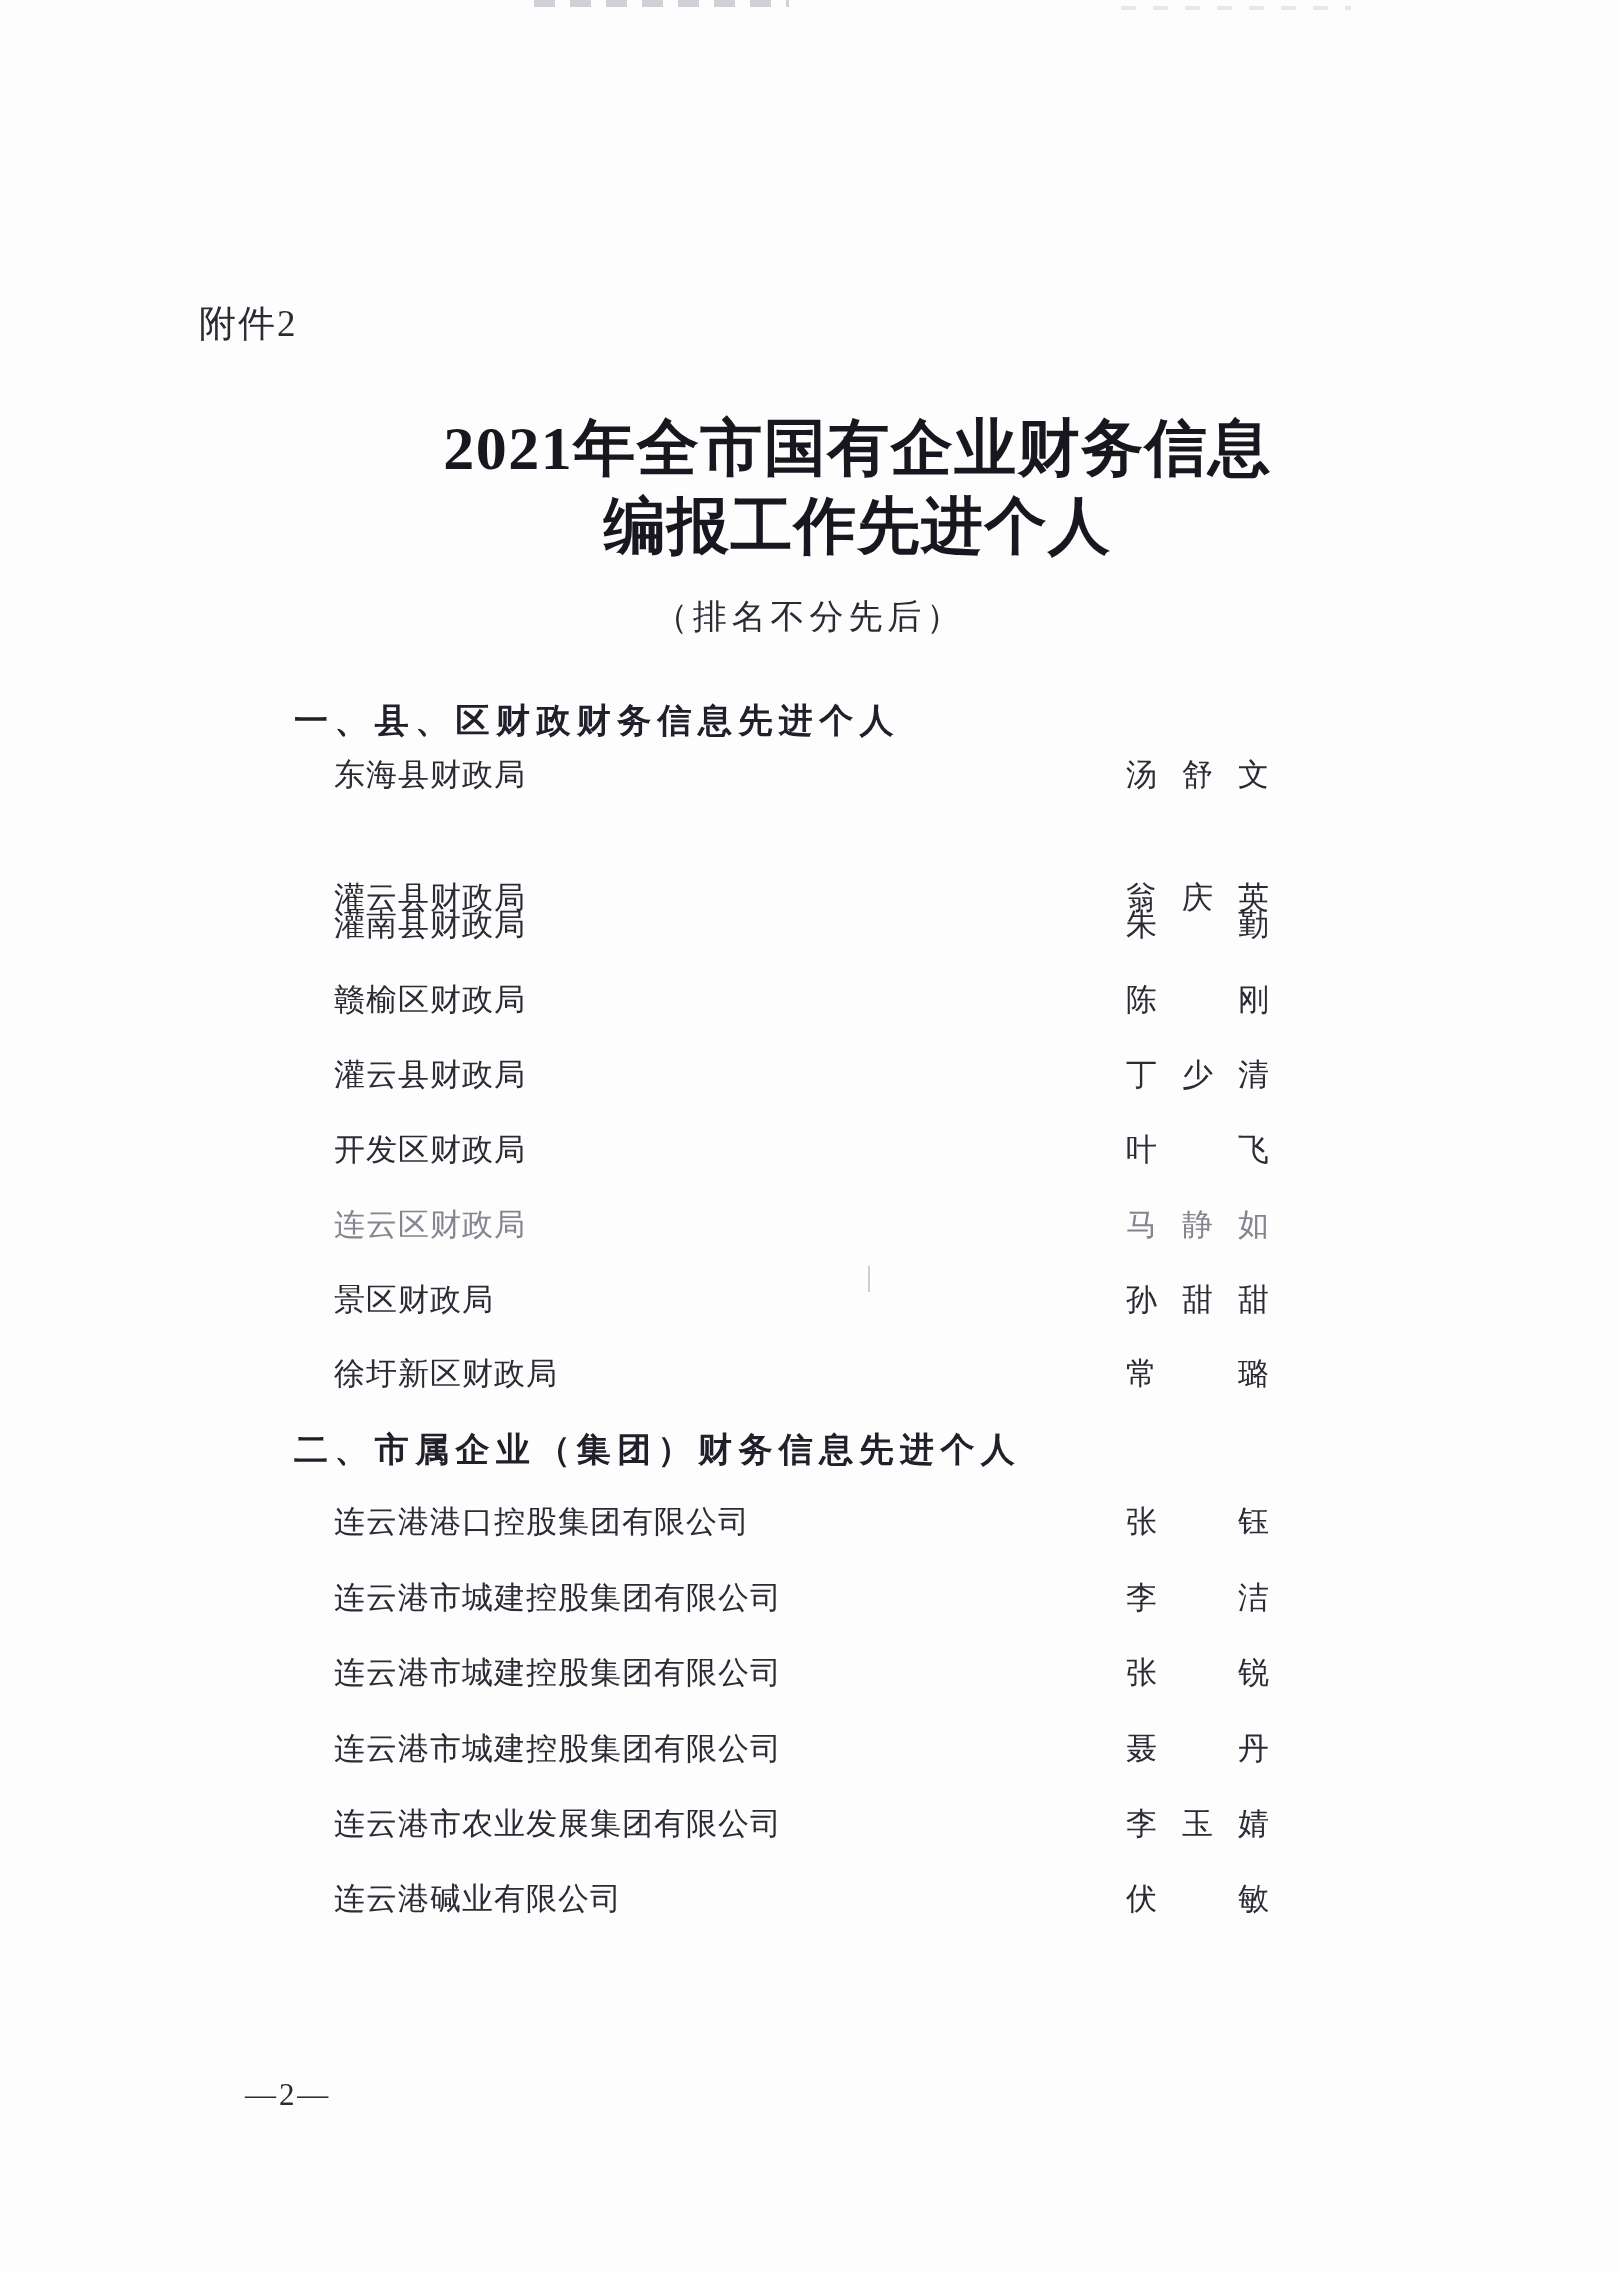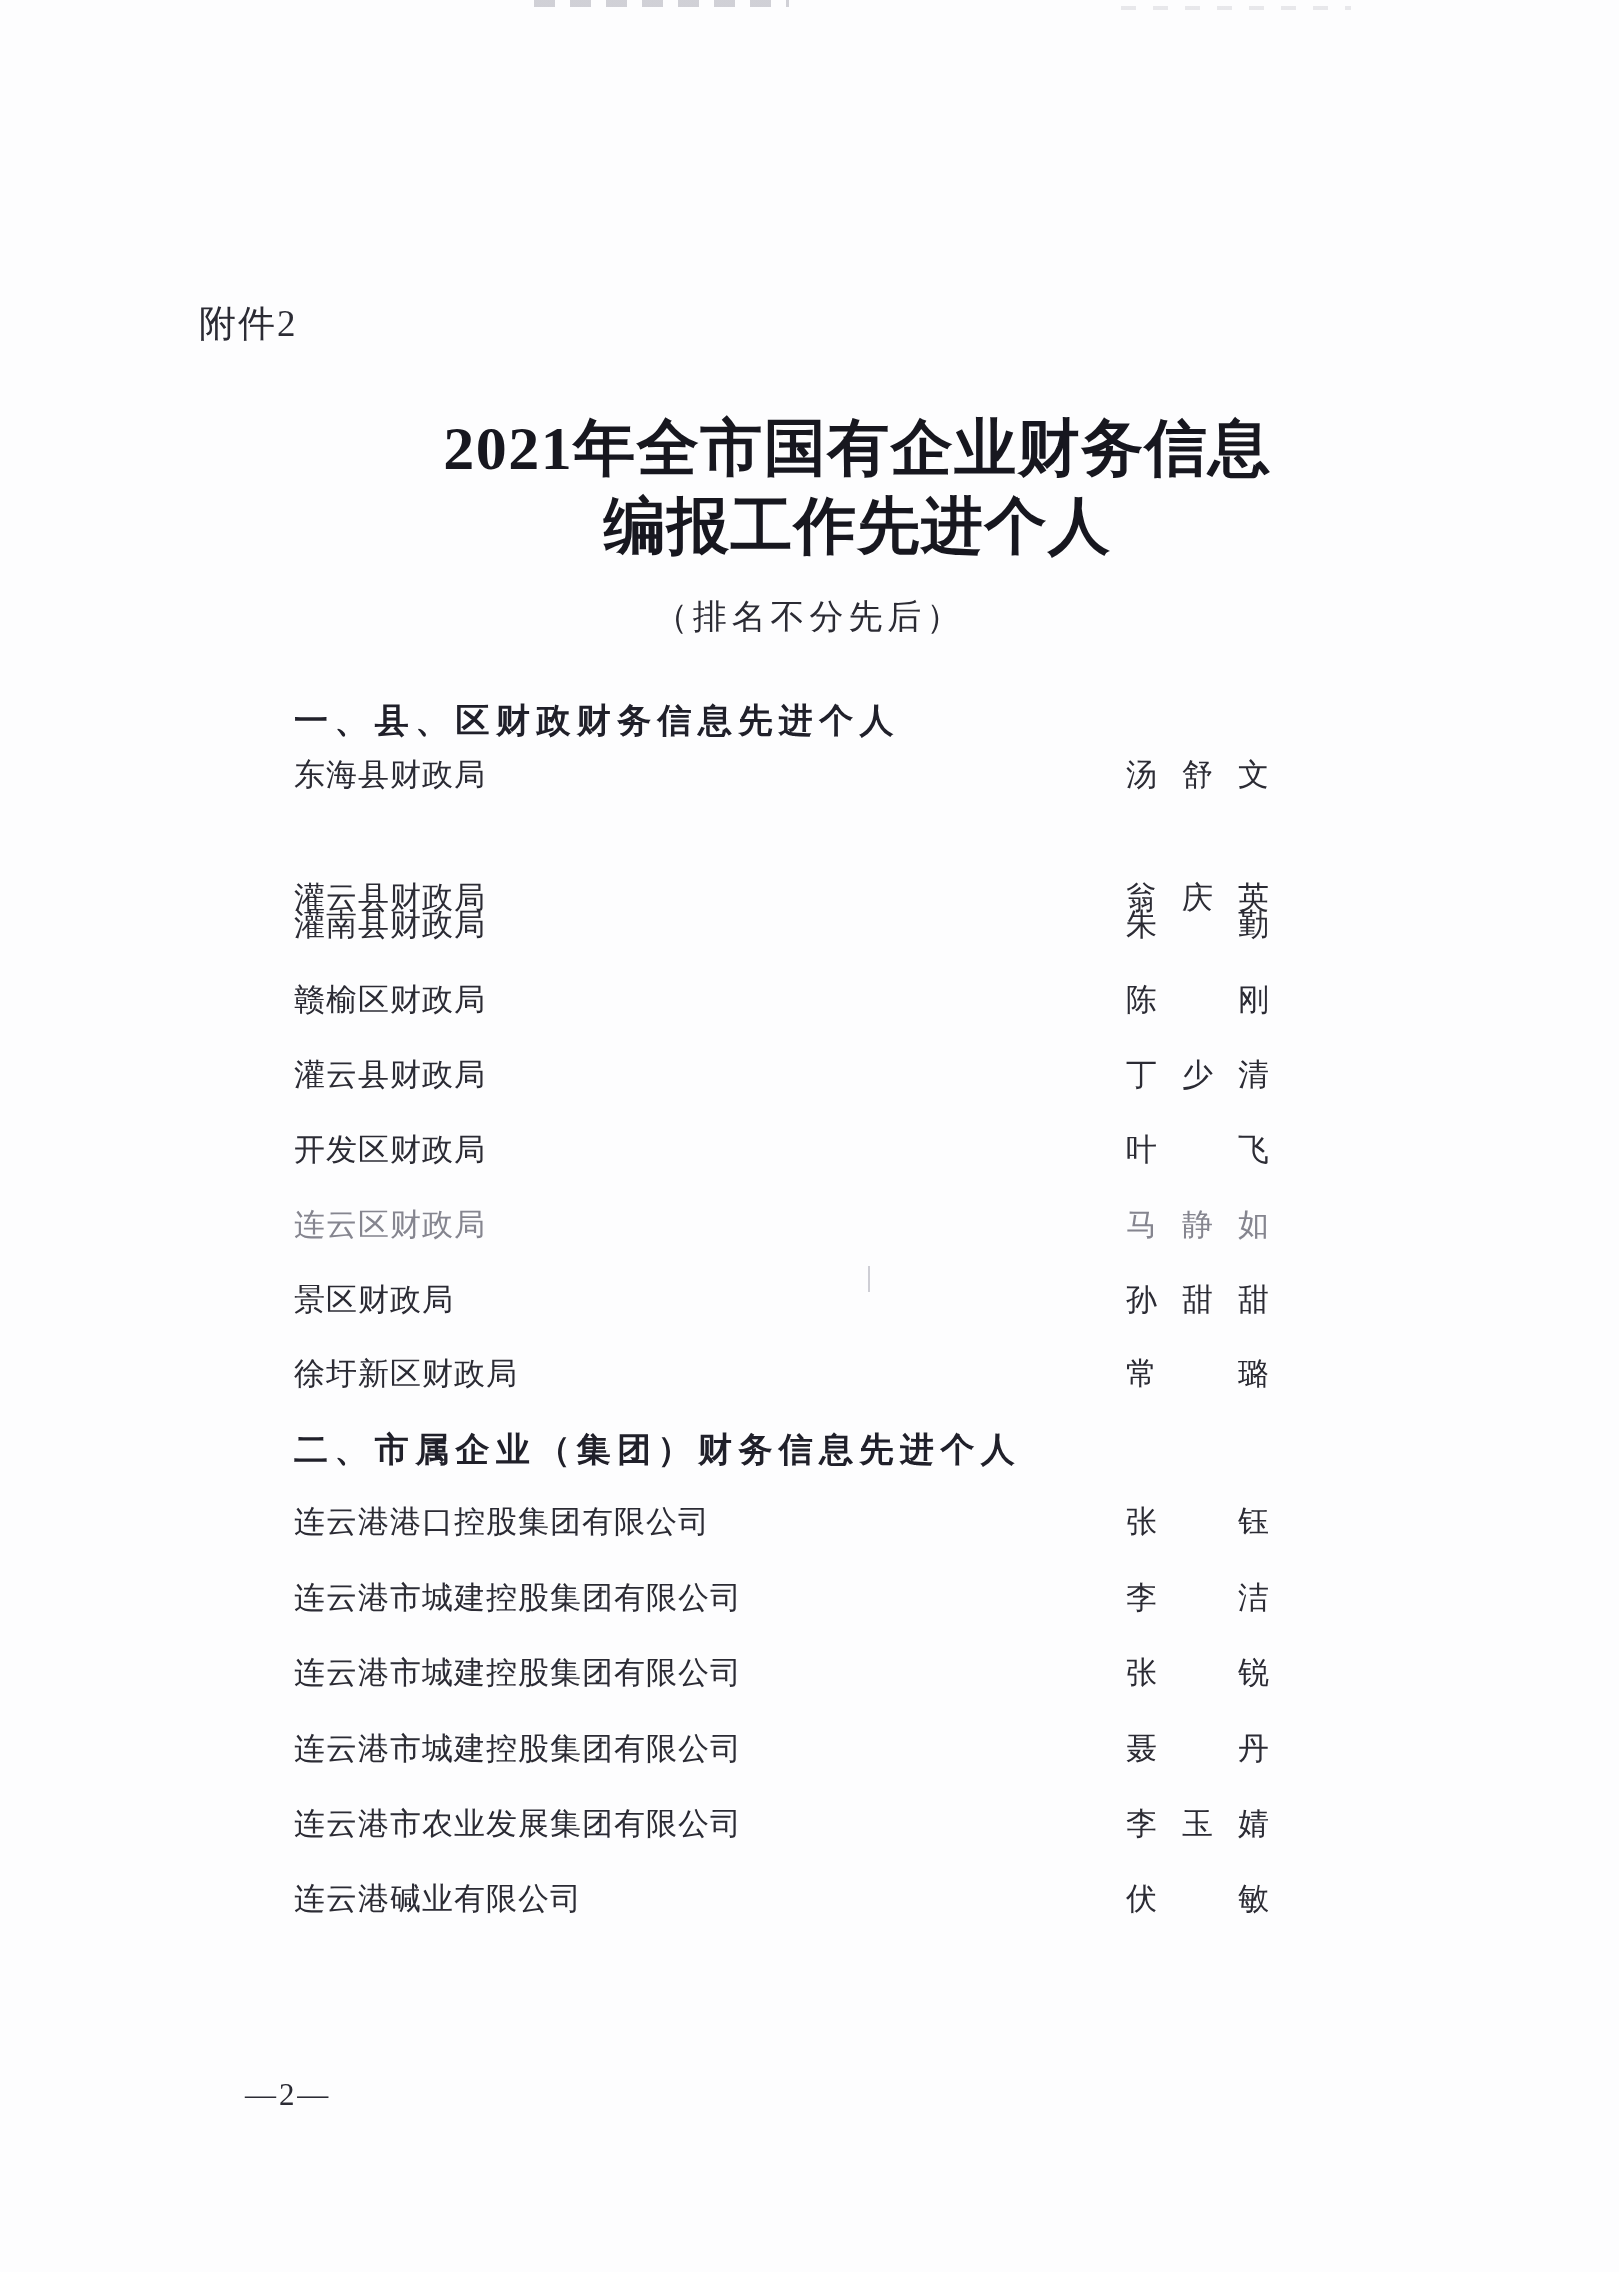--- a/index.html
+++ b/index.html
@@ -55,21 +55,21 @@
   .row{
     left:294px;width:975px;
     display:flex;
     justify-content:space-between;
     align-items:flex-start;
     font-size:31px;line-height:41px;
     letter-spacing:1px;
     color:var(--ink);
     white-space:nowrap;
   }
-  .row .org{flex:0 0 auto;}
+  .row .org{flex:0 0 auto;margin-left:40px;}
   .row .name{
     flex:0 0 auto;
     width:143px;
     text-align:justify;
     text-align-last:justify;
     letter-spacing:0;
   }
   .row.faded{color:var(--faded-ink);}
   .page-number{
     left:245px;top:2073px;

